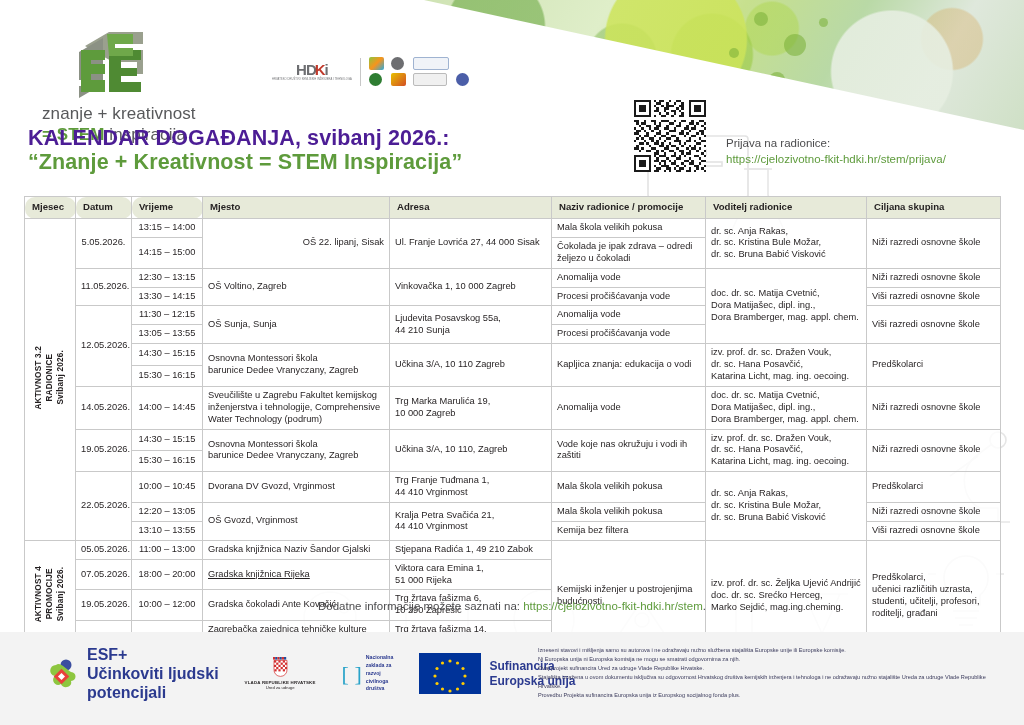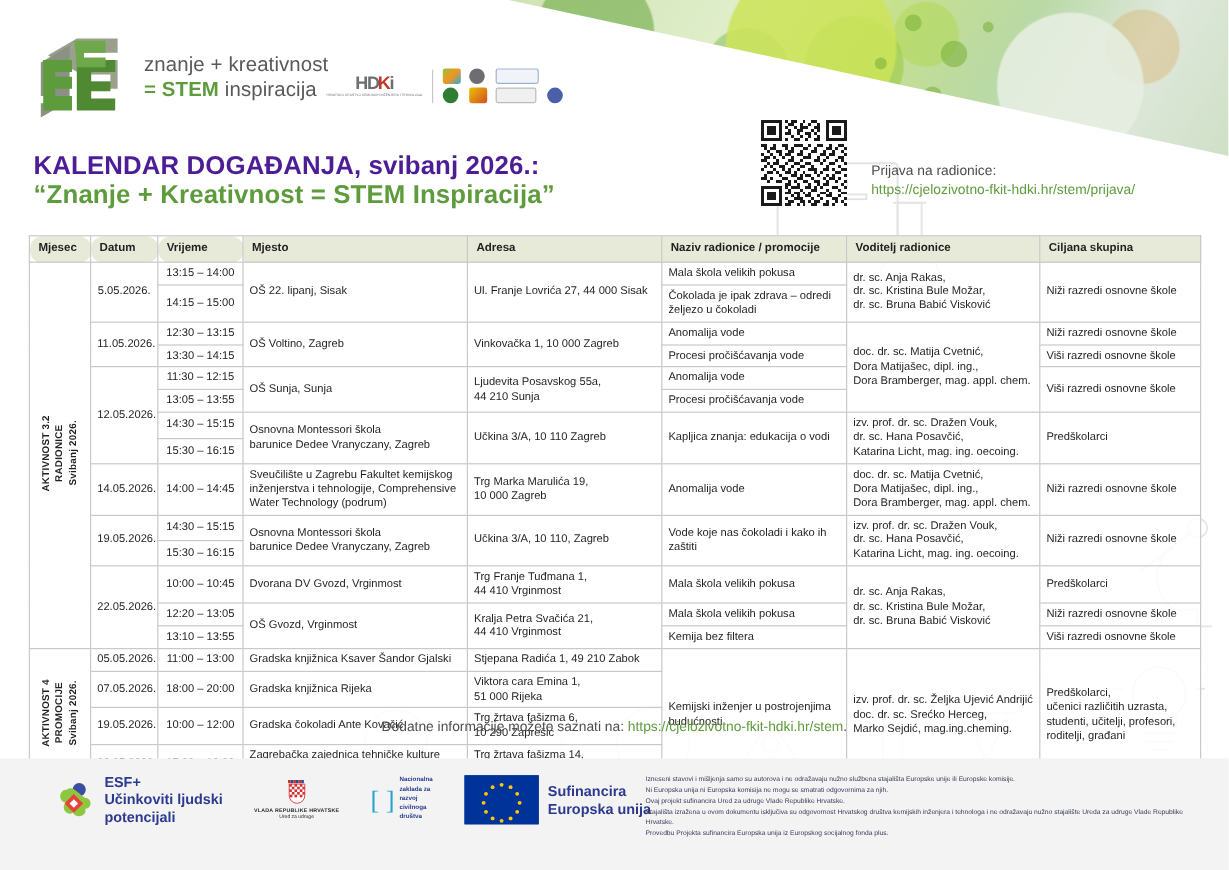--- a/index.html
+++ b/index.html
@@ -33,21 +33,21 @@
   .banner-spot {
     position:absolute; border-radius:50%;
     background:rgba(120,175,55,.55);
   }
 
   
   .watermarks { position:absolute; inset:0; pointer-events:none; }
   .watermarks svg { position:absolute; }
 
   
-  .logo-row { position:absolute; left:28px; top:26px; display:flex; align-items:center; }
+  .logo-row { position:absolute; left:28px; top:26px; display:flex; align-items:center;flex-direction:column; }
   .cube { width:78px; height:78px; position:relative; }
   .logo-text { margin-left:14px; line-height:1.22; }
   .logo-l1 { font-size:17px; color:#58595b; letter-spacing:.1px; }
   .logo-l2 { font-size:17px; color:#58595b; letter-spacing:.1px; }
   .logo-l2 b { color:#5e9b3c; font-weight:bold; }
   .logo-eq { color:#5e9b3c; font-weight:bold; }
 
   .partners { position:absolute; left:272px; top:57px; display:flex; align-items:center; gap:8px; }
   .hdki { text-align:center; }
   .hdki-main { font-size:15px; font-weight:bold; color:#6d6e71; letter-spacing:-1px; }
@@ -99,21 +99,21 @@
   .more {
     position:absolute; left:0; right:0; top:600px; text-align:center;
     font-size:11.5px; color:#4d4d4f;
   }
   .more .url { color:#5e9b3c; }
   .footer-bar { position:absolute; left:0; right:0; top:632px; height:93px; background:#f3f3f3; }
 
   .f-logos { position:absolute; left:46px; top:645px; display:flex; align-items:center; gap:26px; }
   .esf { display:flex; align-items:center; gap:7px; }
   .esf-mark { width:34px; height:34px; position:relative; }
-  .esf-txt { font-size:12px; font-weight:bold; color:#2b3a8f; line-height:1.2; }
+  .esf-txt { font-size:16px; font-weight:bold; color:#2b3a8f; line-height:1.2; }
 
   .vlada { text-align:center; }
   .grb { width:17px; height:21px; margin:0 auto; }
   .vlada-t1 { font-size:4.4px; font-weight:bold; color:#231f20; letter-spacing:.2px; margin-top:2px; }
   .vlada-t2 { font-size:4.2px; color:#231f20; }
 
   .nzrcd { display:flex; align-items:center; gap:4px; }
   .brackets { font-size:22px; color:#29a3c9; line-height:1; font-family:"Liberation Serif", serif;}
   .nz-txt { font-size:5.2px; font-weight:bold; color:#2b3a8f; line-height:1.5; }
 
@@ -489,21 +489,21 @@
         <th>Ciljana skupina</th>
       </tr>
     </thead>
     <tbody id="cal-body">
         <tr>
           <td class="act" rowspan="14"><span class="vert">AKTIVNOST 3.2
 RADIONICE
 Svibanj 2026.</span></td>
           <td class="ctr" rowspan="2" style="white-space: pre-line;">5.05.2026.</td>
           <td class="ctr" style="white-space: pre-line;">13:15 – 14:00</td>
-          <td rowspan="2" style="white-space: pre-line;">OŠ 22. lipanj, Sisak</td>
+          <td rowspan="2" style="white-space: pre-line; text-align: right;">OŠ 22. lipanj, Sisak</td>
           <td rowspan="2" style="white-space: pre-line;">Ul. Franje Lovrića 27, 44 000 Sisak</td>
           <td style="white-space: pre-line;">Mala škola velikih pokusa</td>
           <td rowspan="2" style="white-space: pre-line;">dr. sc. Anja Rakas,
 dr. sc. Kristina Bule Možar,
 dr. sc. Bruna Babić Visković</td>
           <td rowspan="2" style="white-space: pre-line;">Niži razredi osnovne škole</td>
         </tr>
         <tr>
           <td class="ctr" style="white-space: pre-line;">14:15 – 15:00</td>
           <td style="white-space: pre-line;">Čokolada je ipak zdrava – odredi željezo u čokoladi</td>
@@ -562,21 +562,21 @@
 Dora Matijašec, dipl. ing.,
 Dora Bramberger, mag. appl. chem.</td>
           <td style="white-space: pre-line;">Niži razredi osnovne škole</td>
         </tr>
         <tr>
           <td class="ctr" rowspan="2" style="white-space: pre-line;">19.05.2026.</td>
           <td class="ctr" style="white-space: pre-line;">14:30 – 15:15</td>
           <td rowspan="2" style="white-space: pre-line;">Osnovna Montessori škola
 barunice Dedee Vranyczany, Zagreb</td>
           <td rowspan="2" style="white-space: pre-line;">Učkina 3/A, 10 110, Zagreb</td>
-          <td rowspan="2" style="white-space: pre-line;">Vode koje nas čokoladi i kako ih zaštiti</td>
+          <td rowspan="2" style="white-space: pre-line;">Vode koje nas okružuju i vodi ih zaštiti</td>
           <td rowspan="2" style="white-space: pre-line;">izv. prof. dr. sc. Dražen Vouk,
 dr. sc. Hana Posavčić,
 Katarina Licht, mag. ing. oecoing.</td>
           <td rowspan="2" style="white-space: pre-line;">Niži razredi osnovne škole</td>
         </tr>
         <tr>
           <td class="ctr" style="white-space: pre-line;">15:30 – 16:15</td>
         </tr>
         <tr>
           <td class="ctr" rowspan="3" style="white-space: pre-line;">22.05.2026.</td>
@@ -602,35 +602,35 @@
           <td class="ctr" style="white-space: pre-line; margin-left: 40px;">13:10 – 13:55</td>
           <td style="white-space: pre-line;">Kemija bez filtera</td>
           <td style="white-space: pre-line;">Viši razredi osnovne škole</td>
         </tr>
         <tr>
           <td class="act" rowspan="4"><span class="vert">AKTIVNOST 4
 PROMOCIJE
 Svibanj 2026.</span></td>
           <td class="ctr" style="white-space: pre-line;">05.05.2026.</td>
           <td class="ctr" style="white-space: pre-line;">11:00 – 13:00</td>
-          <td style="white-space: pre-line;">Gradska knjižnica Ksaver Šandor Gjalski</td>
+          <td style="white-space: pre-line;">Gradska knjižnica Naziv Šandor Gjalski</td>
           <td style="white-space: pre-line;">Stjepana Radića 1, 49 210 Zabok</td>
           <td rowspan="4" style="white-space: pre-line;">Kemijski inženjer u postrojenjima budućnosti</td>
           <td rowspan="4" style="white-space: pre-line;">izv. prof. dr. sc. Željka Ujević Andrijić
 doc. dr. sc. Srećko Herceg,
 Marko Sejdić, mag.ing.cheming.</td>
           <td rowspan="4" style="white-space: pre-line;">Predškolarci,
 učenici različitih uzrasta,
 studenti, učitelji, profesori,
 roditelji, građani</td>
         </tr>
         <tr>
           <td class="ctr" style="white-space: pre-line;">07.05.2026.</td>
           <td class="ctr" style="white-space: pre-line;">18:00 – 20:00</td>
-          <td style="white-space: pre-line;">Gradska knjižnica Rijeka</td>
+          <td style="white-space: pre-line; text-decoration: underline;">Gradska knjižnica Rijeka</td>
           <td style="white-space: pre-line;">Viktora cara Emina 1,
 51 000 Rijeka</td>
         </tr>
         <tr>
           <td class="ctr" style="white-space: pre-line;">19.05.2026.</td>
           <td class="ctr" style="white-space: pre-line;">10:00 – 12:00</td>
           <td style="white-space: pre-line;">Gradska čokoladi Ante Kovačić</td>
           <td style="white-space: pre-line;">Trg žrtava fašizma 6,
 10 290 Zaprešić</td>
         </tr>

